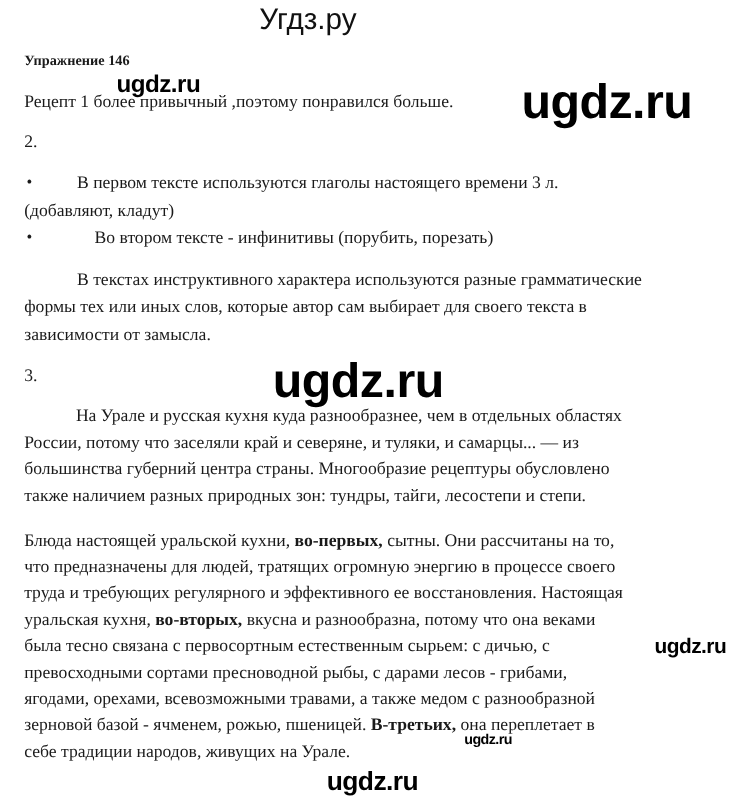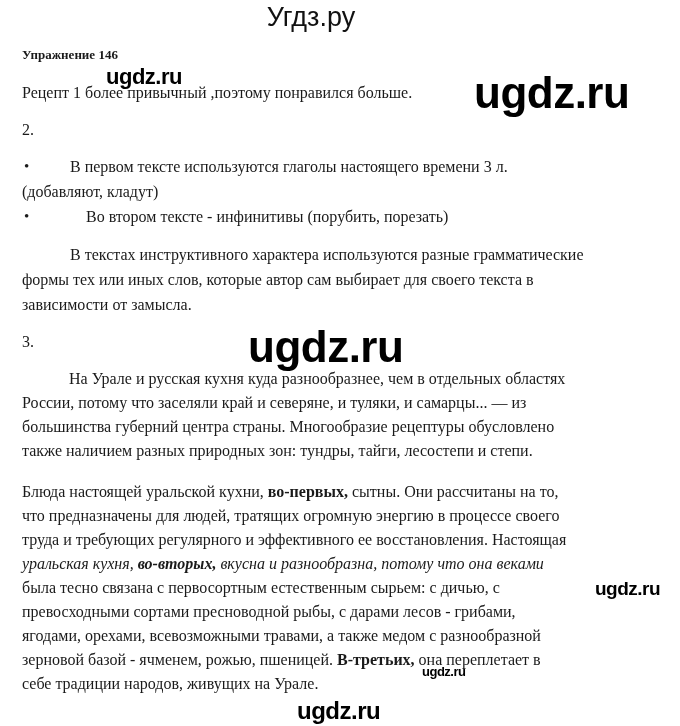--- a/index.html
+++ b/index.html
@@ -1,19 +1,19 @@
 <!DOCTYPE html>
 <html><head>
 <meta charset="utf-8">
 <style>
   html, body { margin: 0; padding: 0; background: #ffffff; }
   body { width: 680px; height: 726px; position: relative; overflow: hidden; color: #1a1a1a; }
   .serif { font-family: "Liberation Serif", "DejaVu Serif", serif; }
   .sans { font-family: "Liberation Sans", "DejaVu Sans", sans-serif; }
-  .site-title { position: absolute; top: 2px; left: 0; width: 560px; text-align: center; font-size: 27px; color: #111; margin-left: 31px; }
+  .site-title { position: absolute; top: 2px; left: 0; width: 560px; text-align: center; font-size: 27px; color: #111; }
   .ex-title { position: absolute; left: 22px; top: 47px; font-weight: bold; font-size: 13px; }
   .line { position: absolute; left: 22px; white-space: nowrap; font-size: 16px; }
   .bullet { position: absolute; left: 24px; font-size: 15px; }
   .wm { position: absolute; font-weight: bold; color: #000; white-space: nowrap; letter-spacing: -0.5px; }
   b { font-weight: bold; }
 </style>
 </head>
 <body>
 
 <div class="site-title sans">Угдз.ру</div>
@@ -55,21 +55,21 @@
   <div class="line serif" style="top:418px;">большинства губерний центра страны. Многообразие рецептуры обусловлено</div>
   <div class="line serif" style="top:442px;">также наличием разных природных зон: тундры, тайги, лесостепи и степи.</div>
 </div>
 
 <div>
   <div class="line serif" style="top:483px;">
     <span>Блюда настоящей уральской кухни, </span><b>во-первых,</b><span> сытны. Они рассчитаны на то,</span>
   </div>
   <div class="line serif" style="top:507px;">что предназначены для людей, тратящих огромную энергию в процессе своего</div>
   <div class="line serif" style="top:531px;">труда и требующих регулярного и эффективного ее восстановления. Настоящая</div>
-  <div class="line serif" style="top:555px;font-style:italic;">
+  <div class="line serif" style="top:555px;">
     <span>уральская кухня, </span><b>во-вторых,</b><span> вкусна и разнообразна, потому что она веками</span>
   </div>
   <div class="line serif" style="top:579px;">была тесно связана с первосортным естественным сырьем: с дичью, с</div>
   <div class="line serif" style="top:603px;">превосходными сортами пресноводной рыбы, с дарами лесов - грибами,</div>
   <div class="line serif" style="top:627px;">ягодами, орехами, всевозможными травами, а также медом с разнообразной</div>
   <div class="line serif" style="top:651px;">
     <span>зерновой базой - ячменем, рожью, пшеницей. </span><b>В-третьих,</b><span> она переплетает в</span>
   </div>
   <div class="line serif" style="top:675px;">себе традиции народов, живущих на Урале.</div>
 </div>

